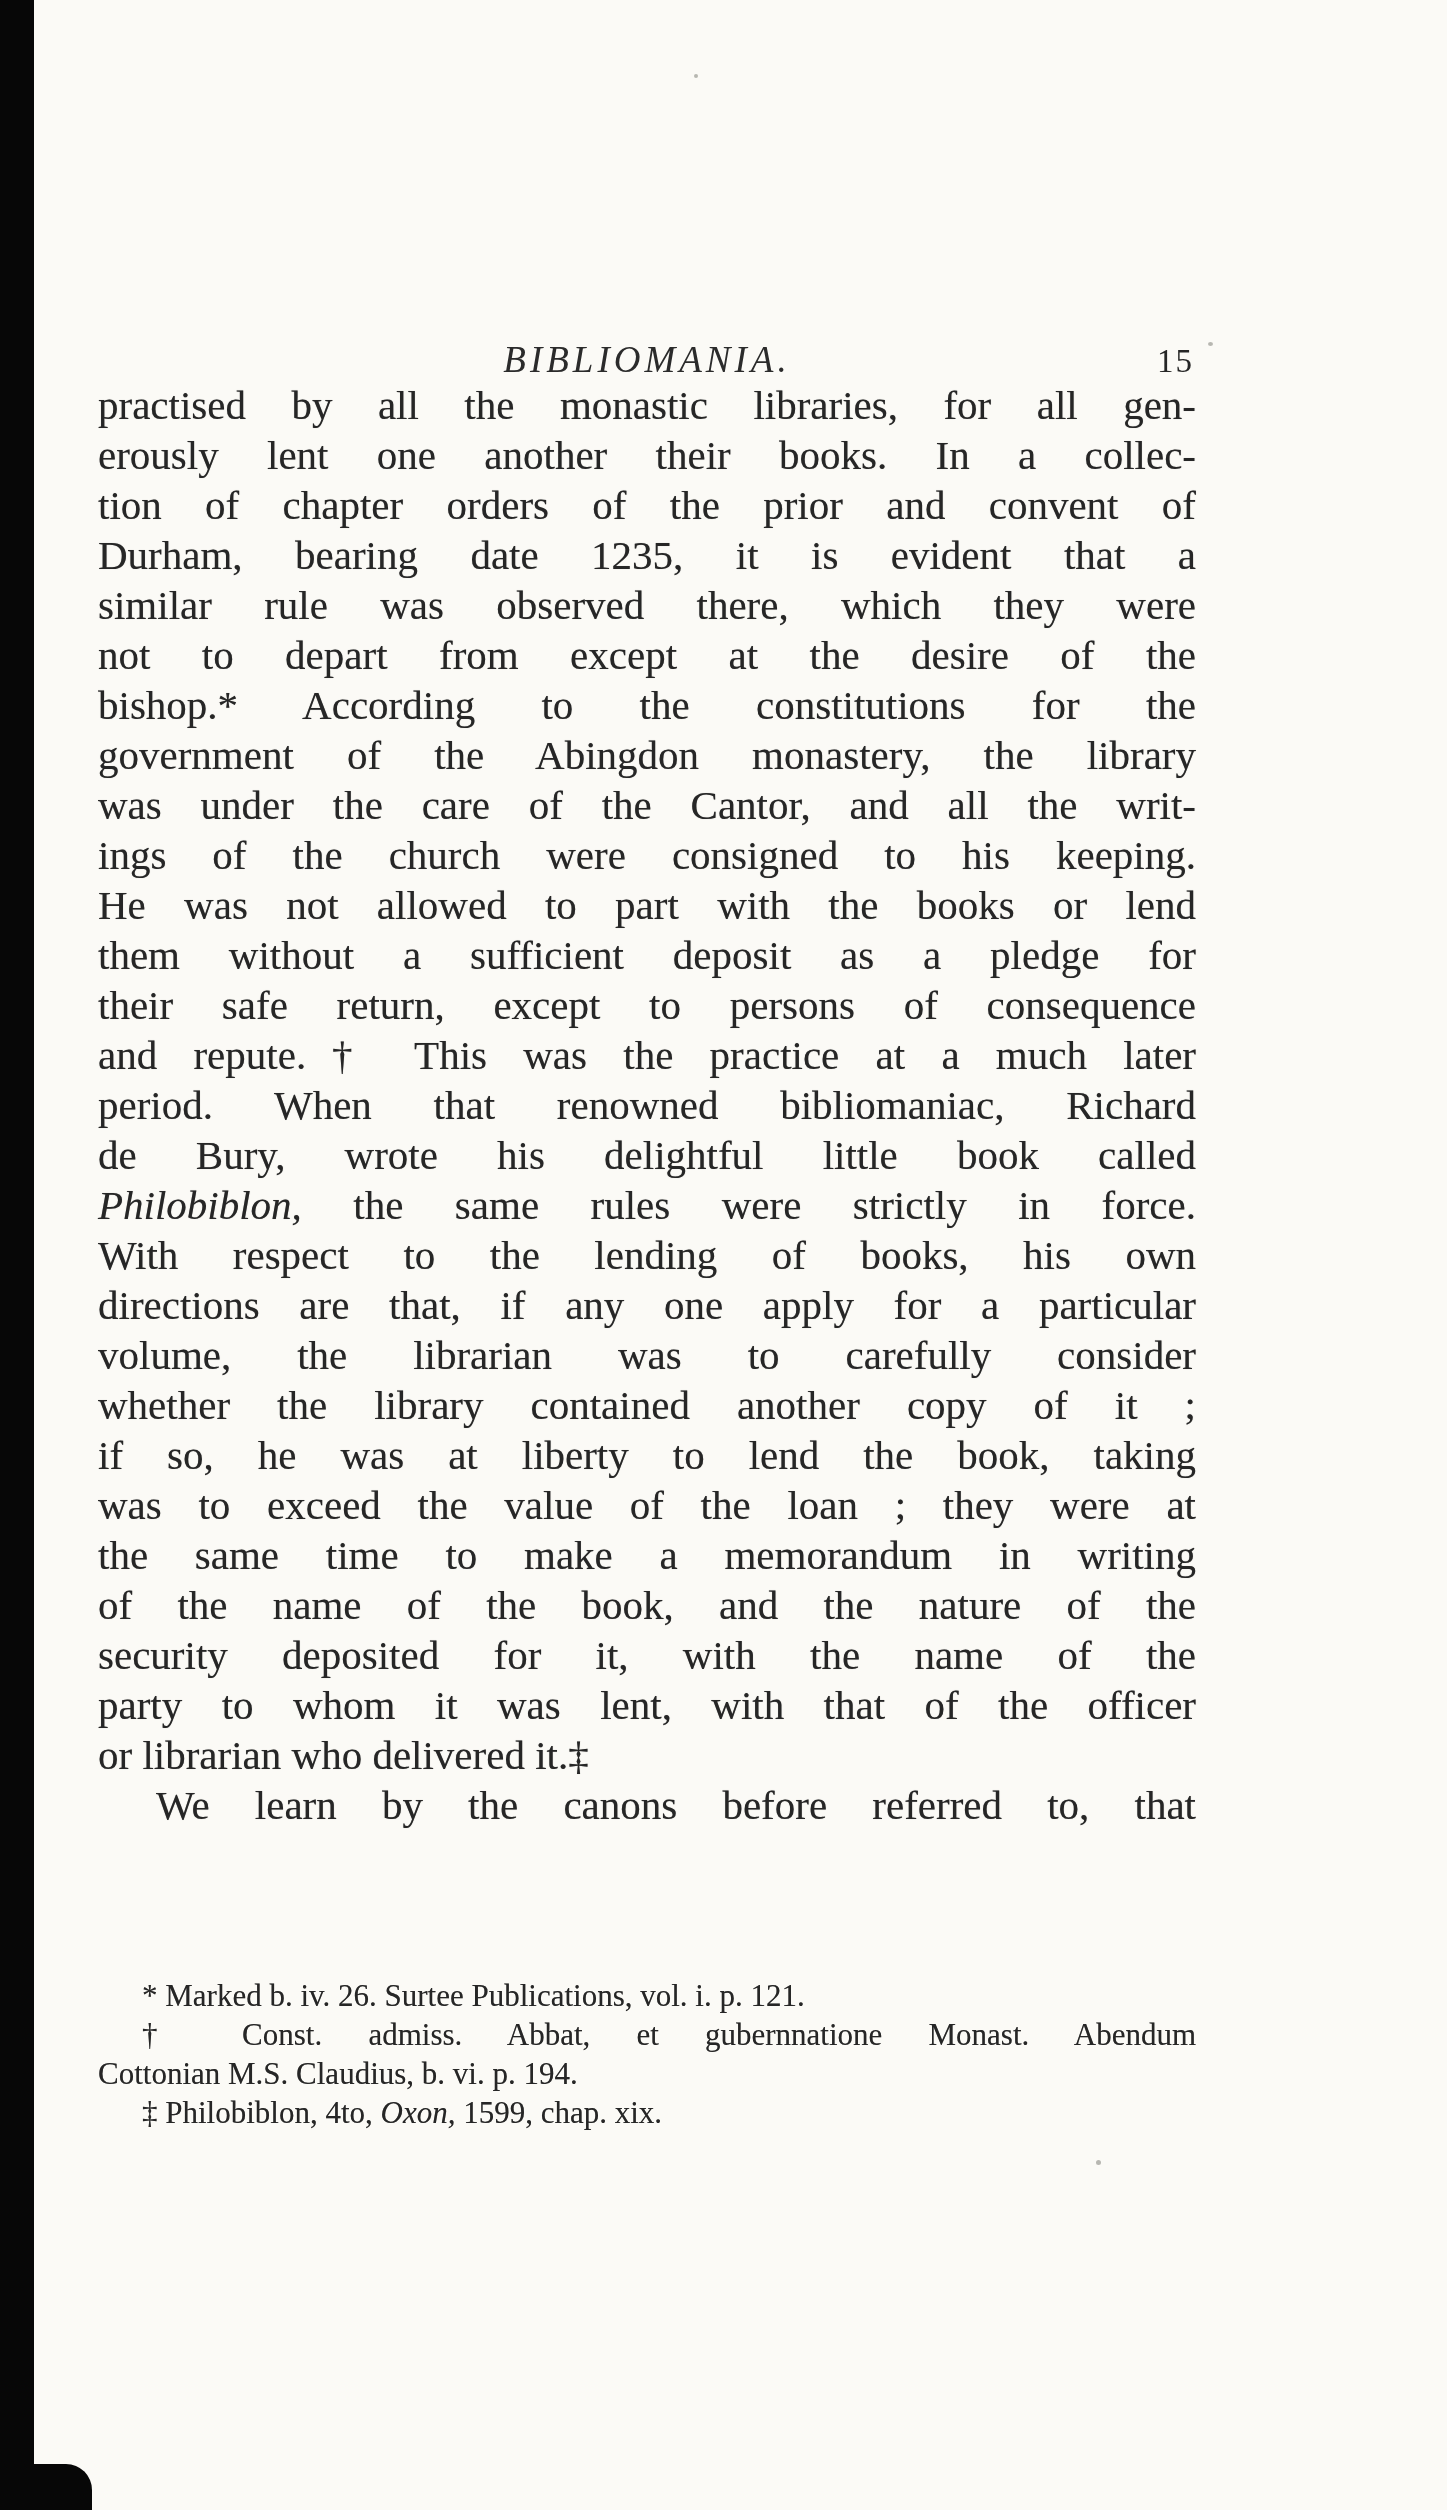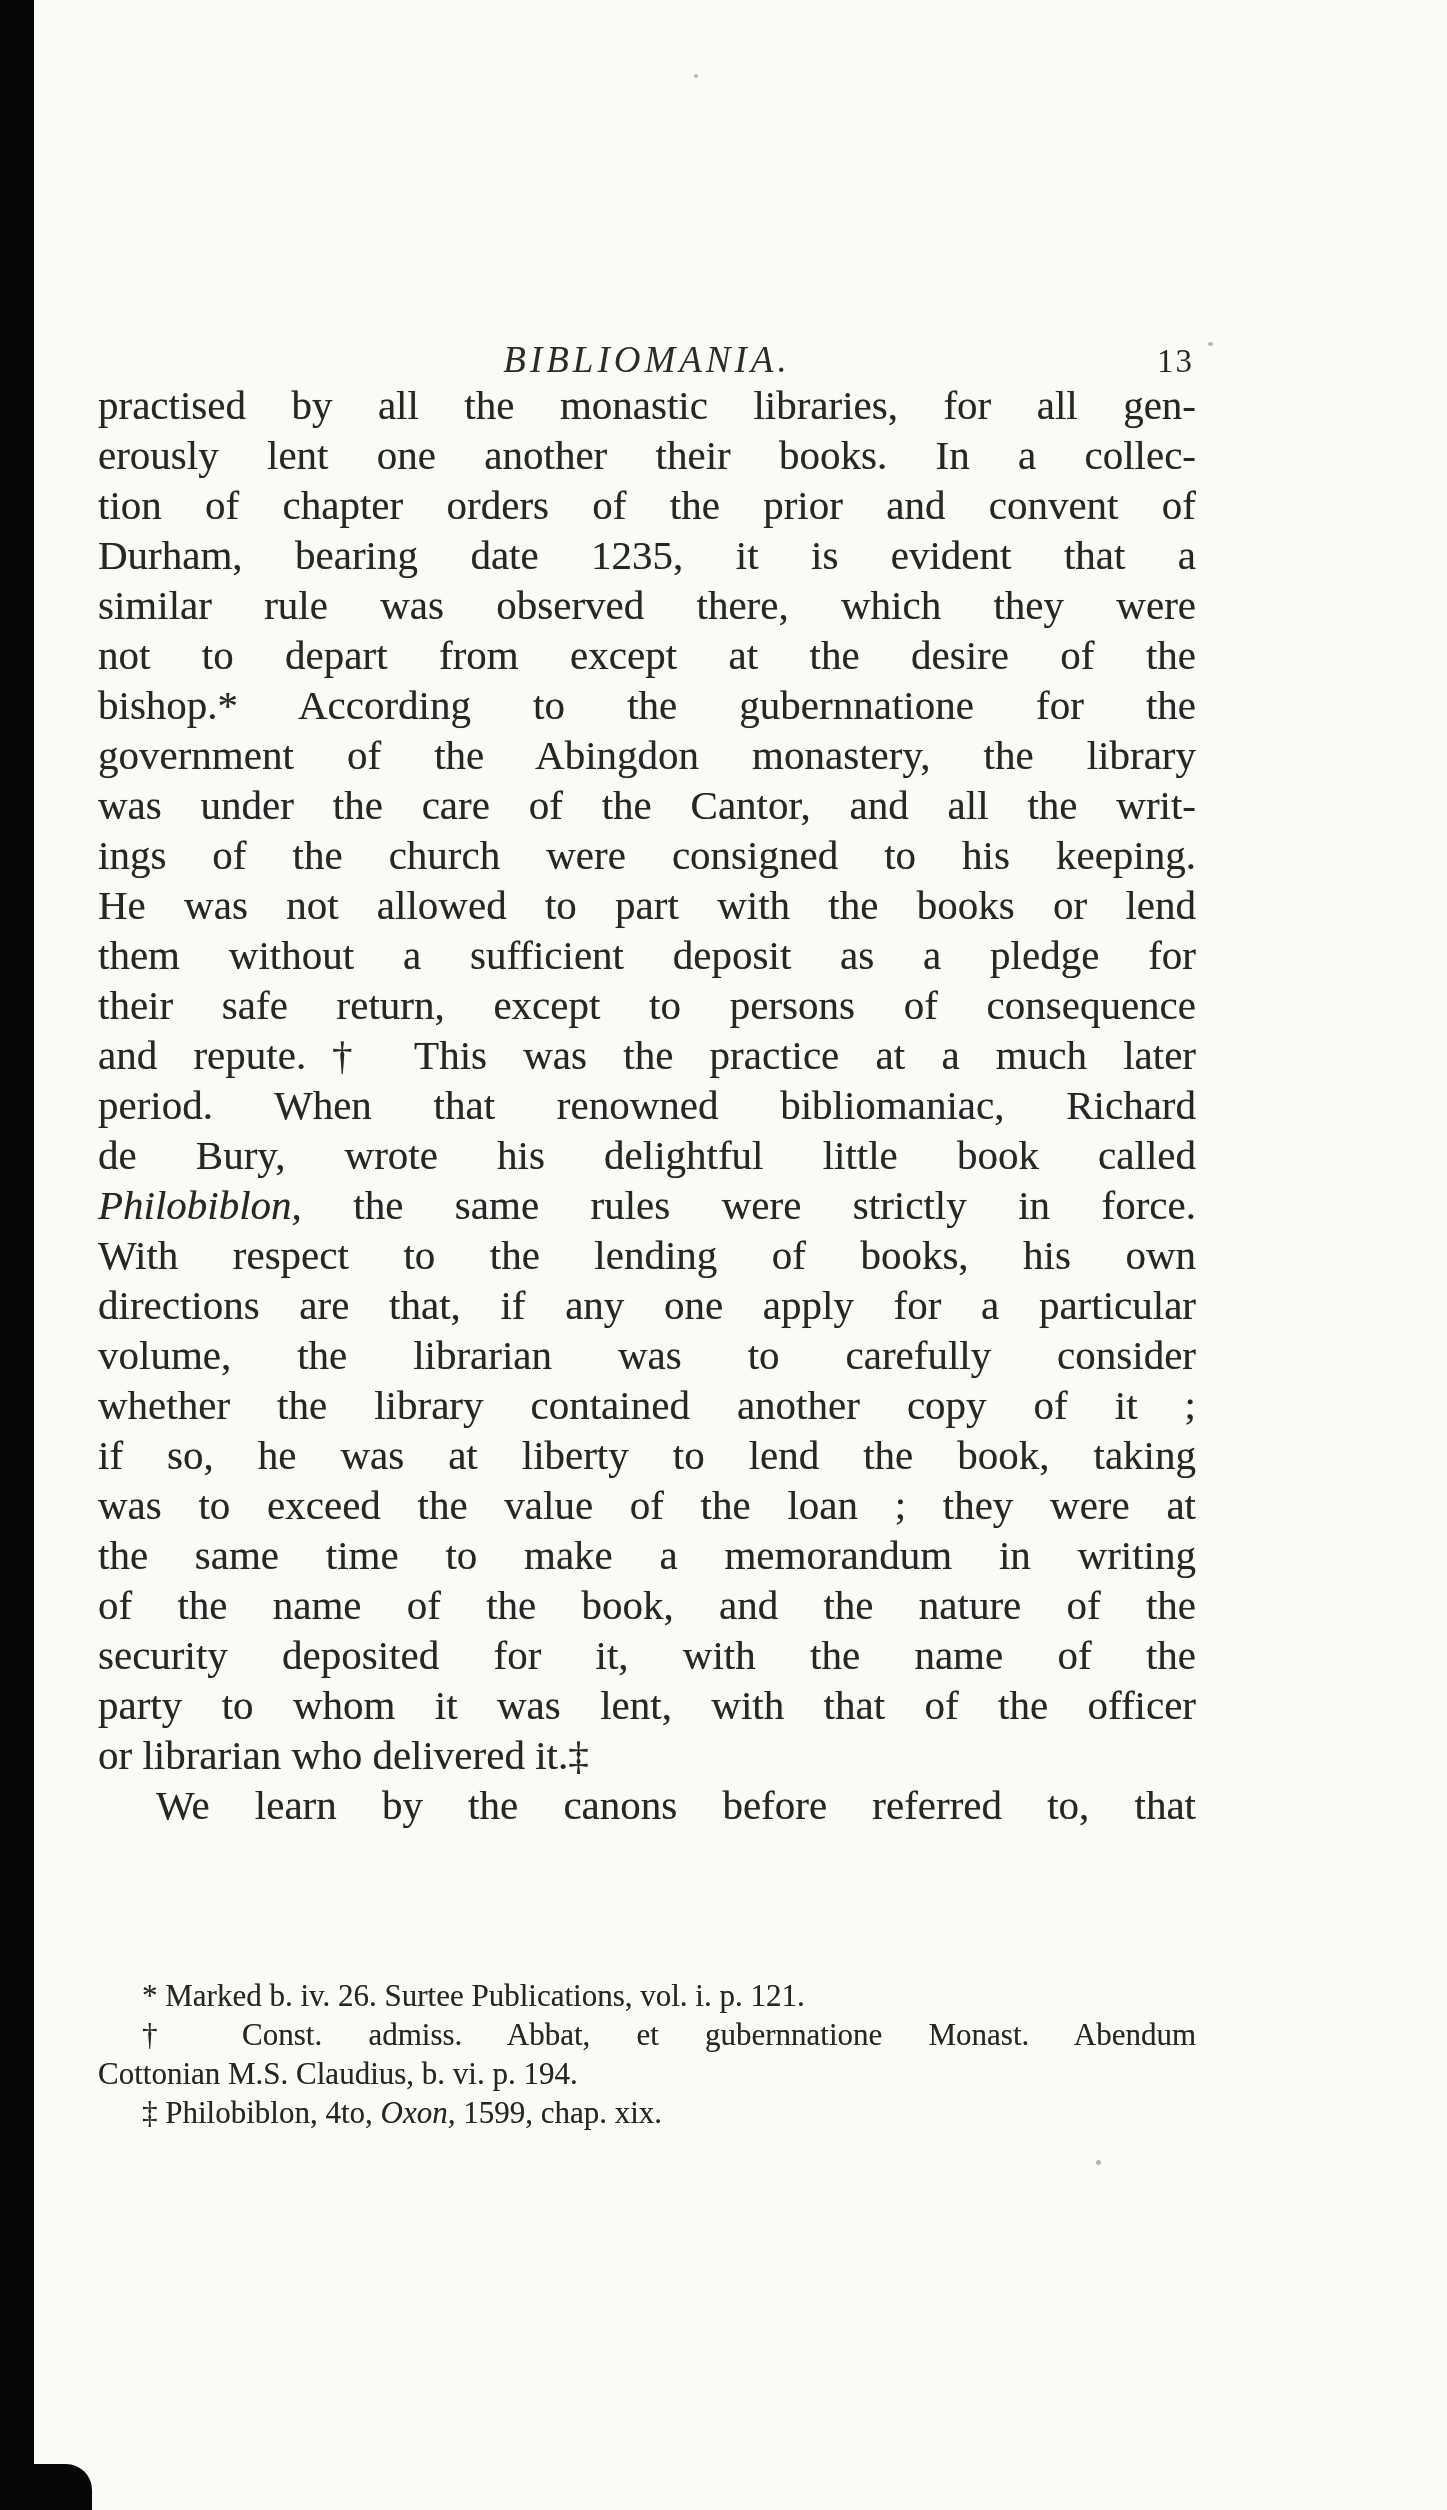--- a/index.html
+++ b/index.html
@@ -99,31 +99,31 @@
 
 <div class="page">
   <div class="gutter"></div>
   <div class="corner"></div>
   <div class="speck s1"></div>
   <div class="speck s2"></div>
   <div class="speck s3"></div>
 
   <div class="header">
     <span class="title">BIBLIOMANIA.</span>
-    <span class="pagenum">13</span>
+    <span class="pagenum">15</span>
   </div>
 
   <div class="body-text">
       <div class="line"><span>practised by all the monastic libraries, for all gen-</span></div>
       <div class="line"><span>erously lent one another their books.  In a collec-</span></div>
       <div class="line"><span>tion of chapter orders of the prior and convent of</span></div>
       <div class="line"><span>Durham, bearing date 1235, it is evident that a</span></div>
       <div class="line"><span>similar rule was observed there, which they were</span></div>
       <div class="line"><span>not to depart from except at the desire of the</span></div>
-      <div class="line"><span>bishop.*  According to the gubernnatione for the</span></div>
+      <div class="line"><span>bishop.*  According to the constitutions for the</span></div>
       <div class="line"><span>government of the Abingdon monastery, the library</span></div>
       <div class="line"><span>was under the care of the Cantor, and all the writ-</span></div>
       <div class="line"><span>ings of the church were consigned to his keeping.</span></div>
       <div class="line"><span>He was not allowed to part with the books or lend</span></div>
       <div class="line"><span>them without a sufficient deposit as a pledge for</span></div>
       <div class="line"><span>their safe return, except to persons of consequence</span></div>
       <div class="line"><span>and repute.†  This was the practice at a much later</span></div>
       <div class="line"><span>period.  When that renowned bibliomaniac, Richard</span></div>
       <div class="line"><span>de Bury, wrote his delightful little book called</span></div>
       <div class="line"><span class="it">Philobiblon,</span><span> the same rules were strictly in force.</span></div>

